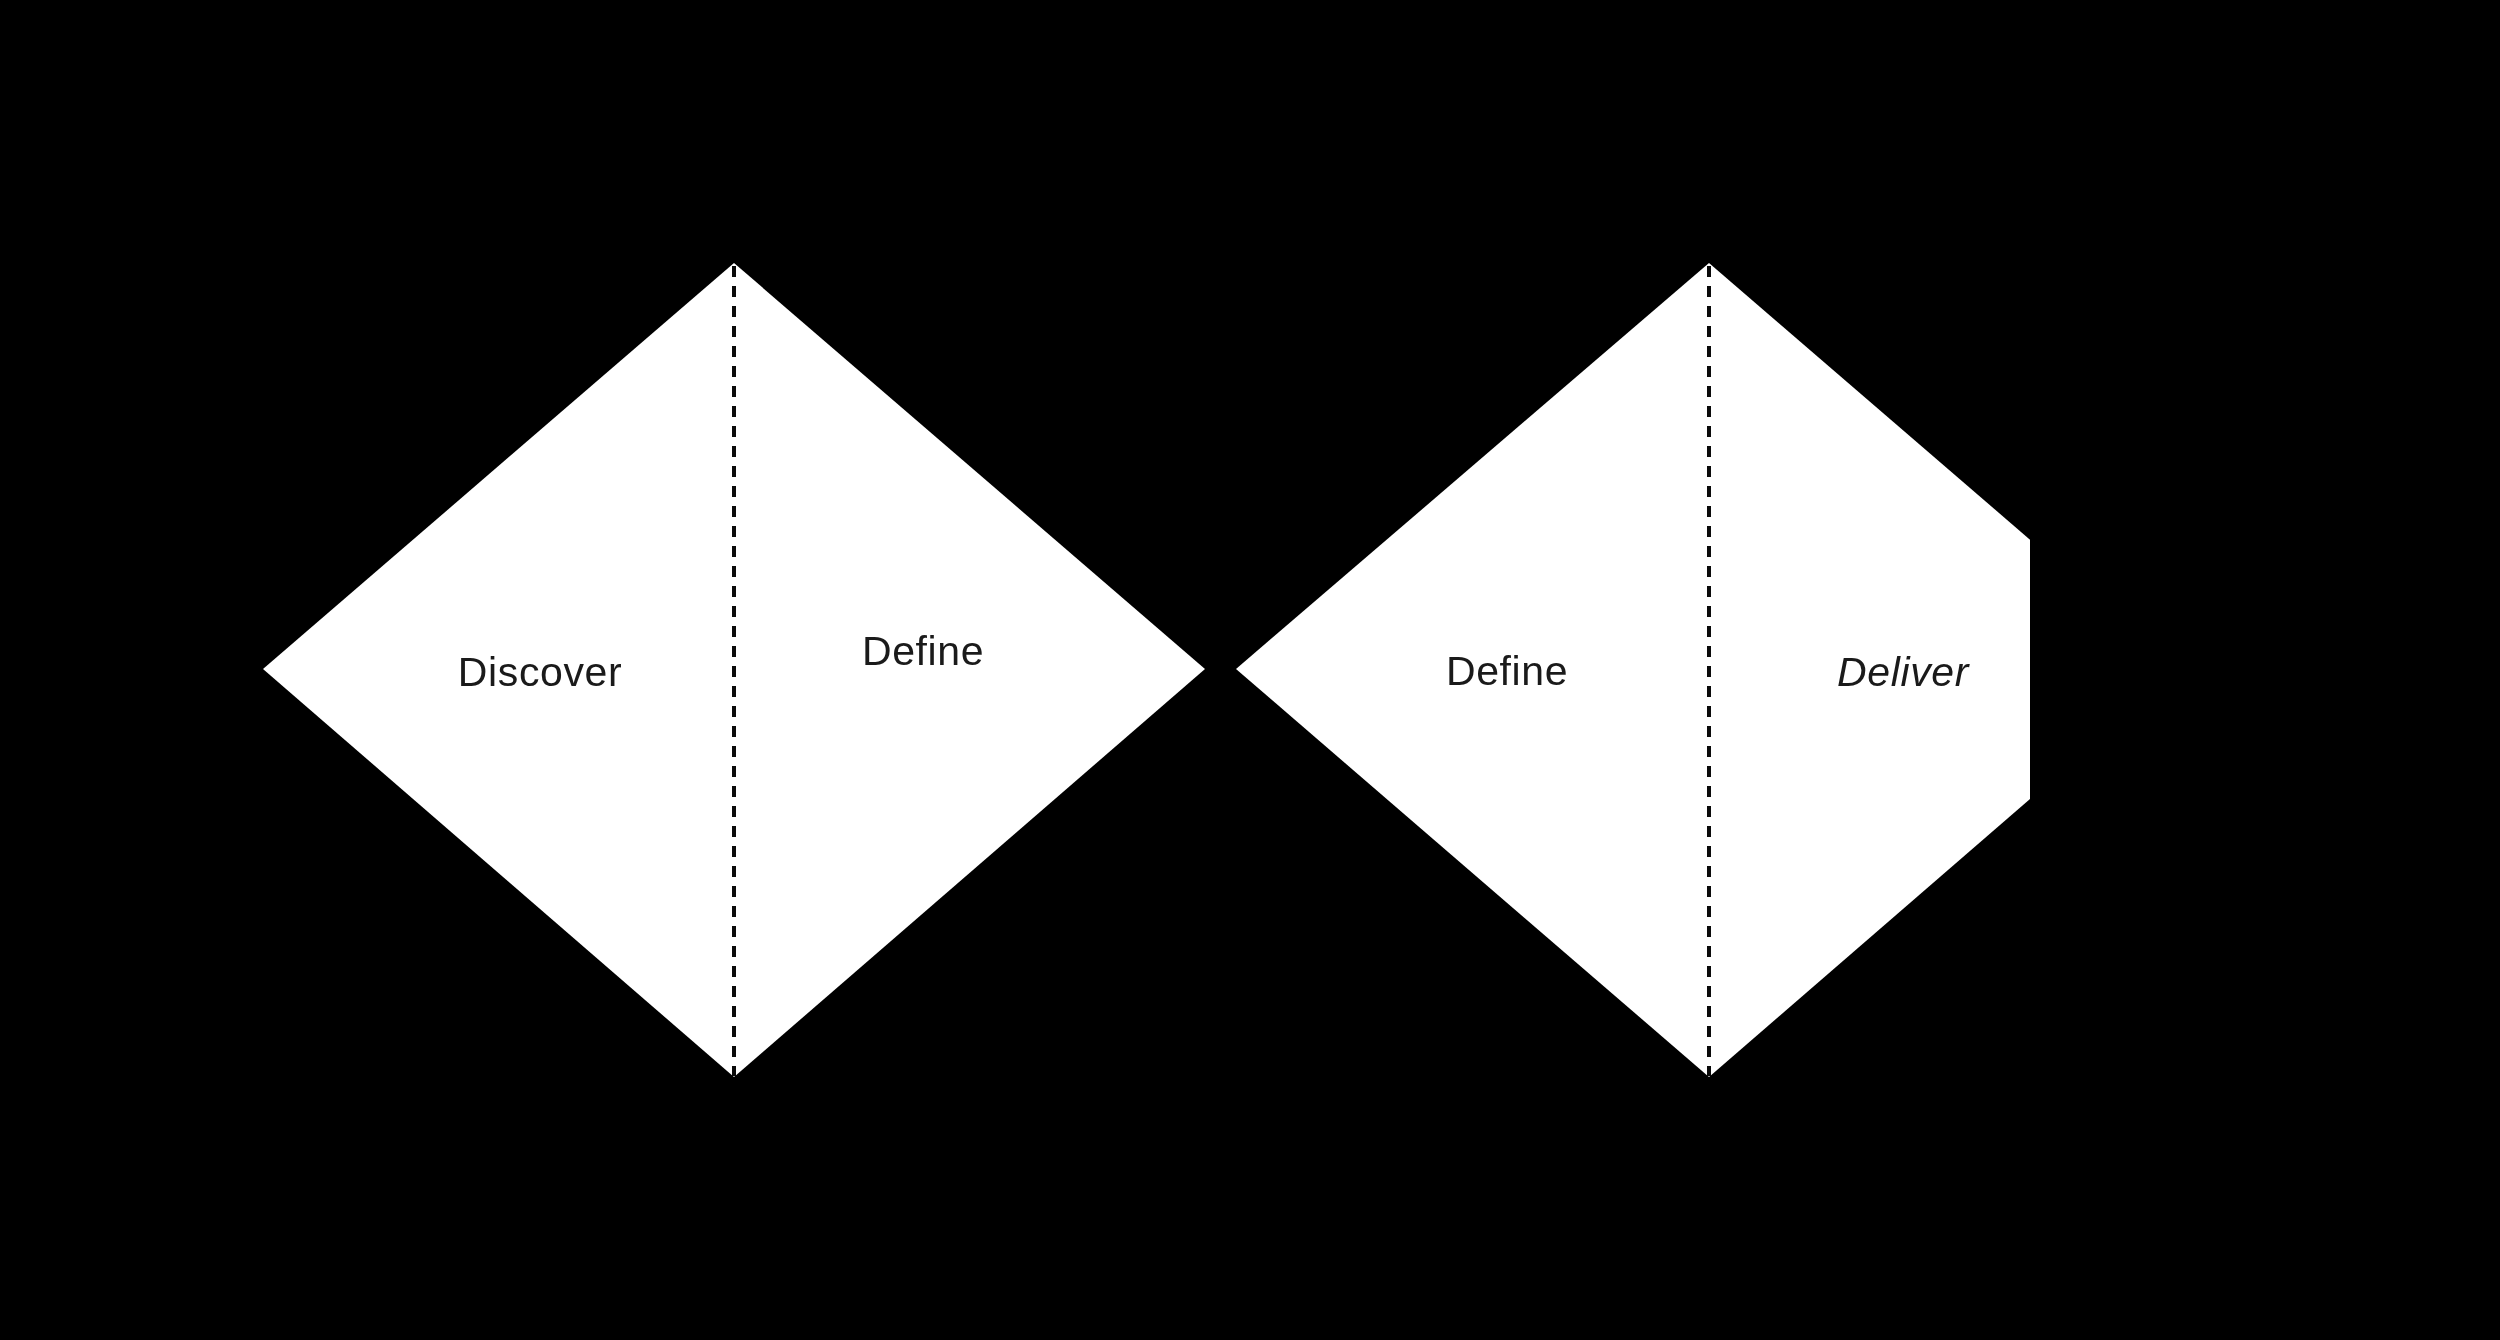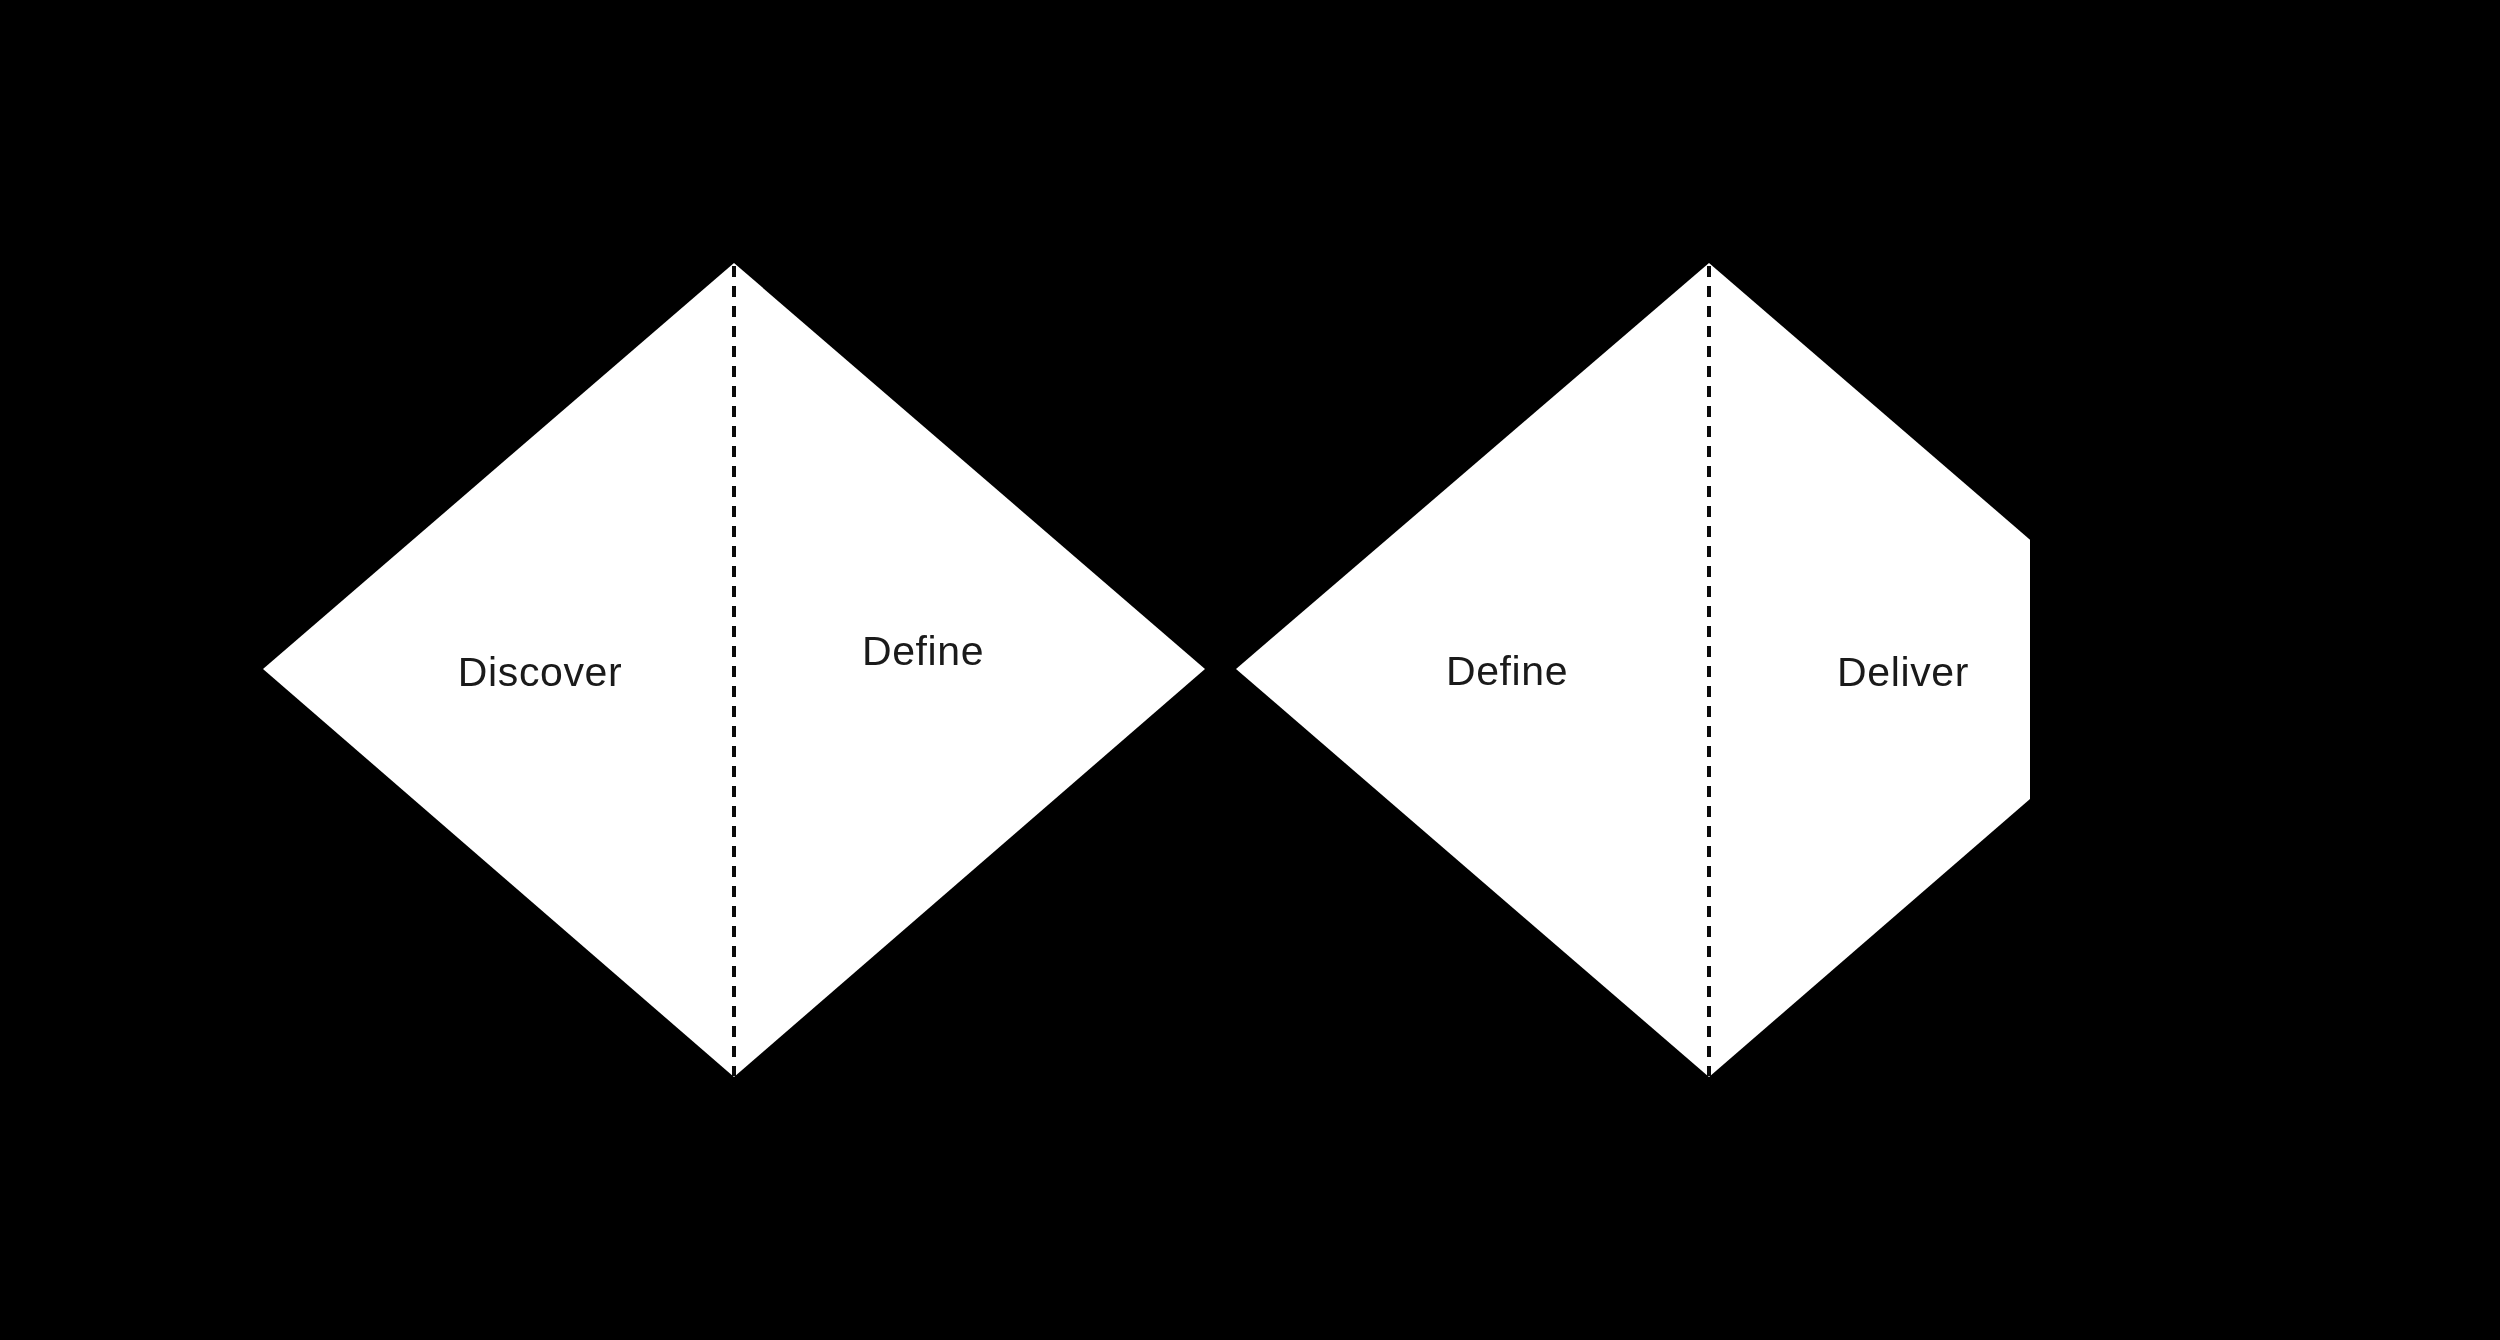--- a/index.html
+++ b/index.html
@@ -55,15 +55,15 @@
     <polygon class="diamond" points="1236,669 1709,263 2180,669 1709,1077"></polygon>
     <line class="divider" x1="1709" y1="266" x2="1709" y2="1076"></line>
   </svg>
 
   <div class="phase-label" style="left:540px; top:672px;">Discover</div>
 
   <div class="phase-label" style="left:923px; top:651px;">Define</div>
 
   <div class="phase-label" style="left:1507px; top:671px;">Define</div>
 
-  <div class="phase-label" style="left:1903px; top:672px;">Deliver</div>
+  <div class="phase-label" style="left:1903px; top:672px;font-style:italic;">Deliver</div>
 
 </div>
 
 </body></html>

